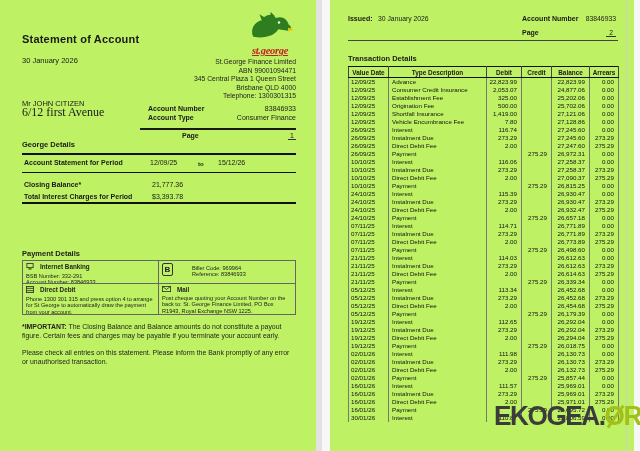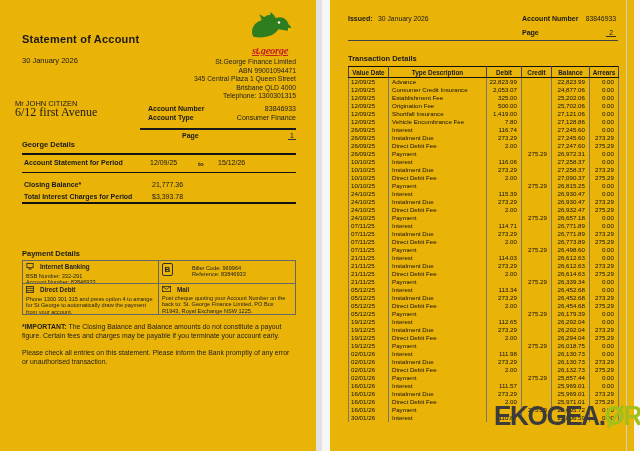--- a/index.html
+++ b/index.html
@@ -3,35 +3,35 @@
 <meta charset="utf-8">
 <style>
   html,body{margin:0;padding:0;}
   body{
     width:640px;height:451px;position:relative;overflow:hidden;
     background:#f7f7f7;
     font-family:"Liberation Sans", sans-serif;
     color:#1a1a1a;
     -webkit-font-smoothing:antialiased;
   }
-  .page{position:absolute;top:0;bottom:0;background:#eab308;}
+  .page{position:absolute;top:0;bottom:0;background:#bef264;}
   #page1{left:0;width:316px;}
   #page2{left:330px;width:304px;}
   .page-gap{position:absolute;left:316px;top:0;bottom:0;width:6px;background:#e2e2e2;}
   .page2-edge{position:absolute;left:626px;top:0;bottom:0;width:1px;background:#cfcfcf;}
   .abs{position:absolute;}
 
   
   .p1-title{left:22px;top:33px;font-size:11px;font-weight:bold;letter-spacing:.2px;}
   .p1-date{left:22px;top:56px;font-size:7.5px;}
   .logo-wrap{left:244px;top:12px;width:52px;text-align:center;}
   .brand-text{font-family:"Liberation Serif",serif;font-style:italic;font-weight:bold;
     font-size:10.5px;color:#c32026;letter-spacing:-.3px;line-height:10px;text-decoration:underline;}
   .company{right:20px;top:58px;text-align:right;font-size:6.8px;line-height:8.6px;color:#222;}
-  .recipient{left:15px;top:99px;font-size:7.5px;line-height:9px;}
+  .recipient{left:22px;top:99px;font-size:7.5px;line-height:9px;}
   .recipient .line2{font-family:"Liberation Serif",serif;font-size:12px;}
   .acct-row{left:148px;right:20px;font-size:7px;line-height:9px;}
   .acct-row .lbl{font-weight:bold;}
   .acct-row .val{position:absolute;right:0;font-weight:normal;}
   .page-rule{left:140px;right:20px;top:128px;height:2px;background:#1a1a1a;}
   .p1-pagerow{left:140px;right:20px;top:132px;font-size:7px;}
   .p1-pagerow .lbl{font-weight:bold;position:absolute;left:42px;}
   .p1-pagerow .val{position:absolute;right:0;border-bottom:1px solid #333;padding:0 2px;}
   .p1-acct-details{left:22px;top:140px;font-size:7.5px;font-weight:bold;}
   .period-box{left:22px;right:20px;top:153px;height:17px;

